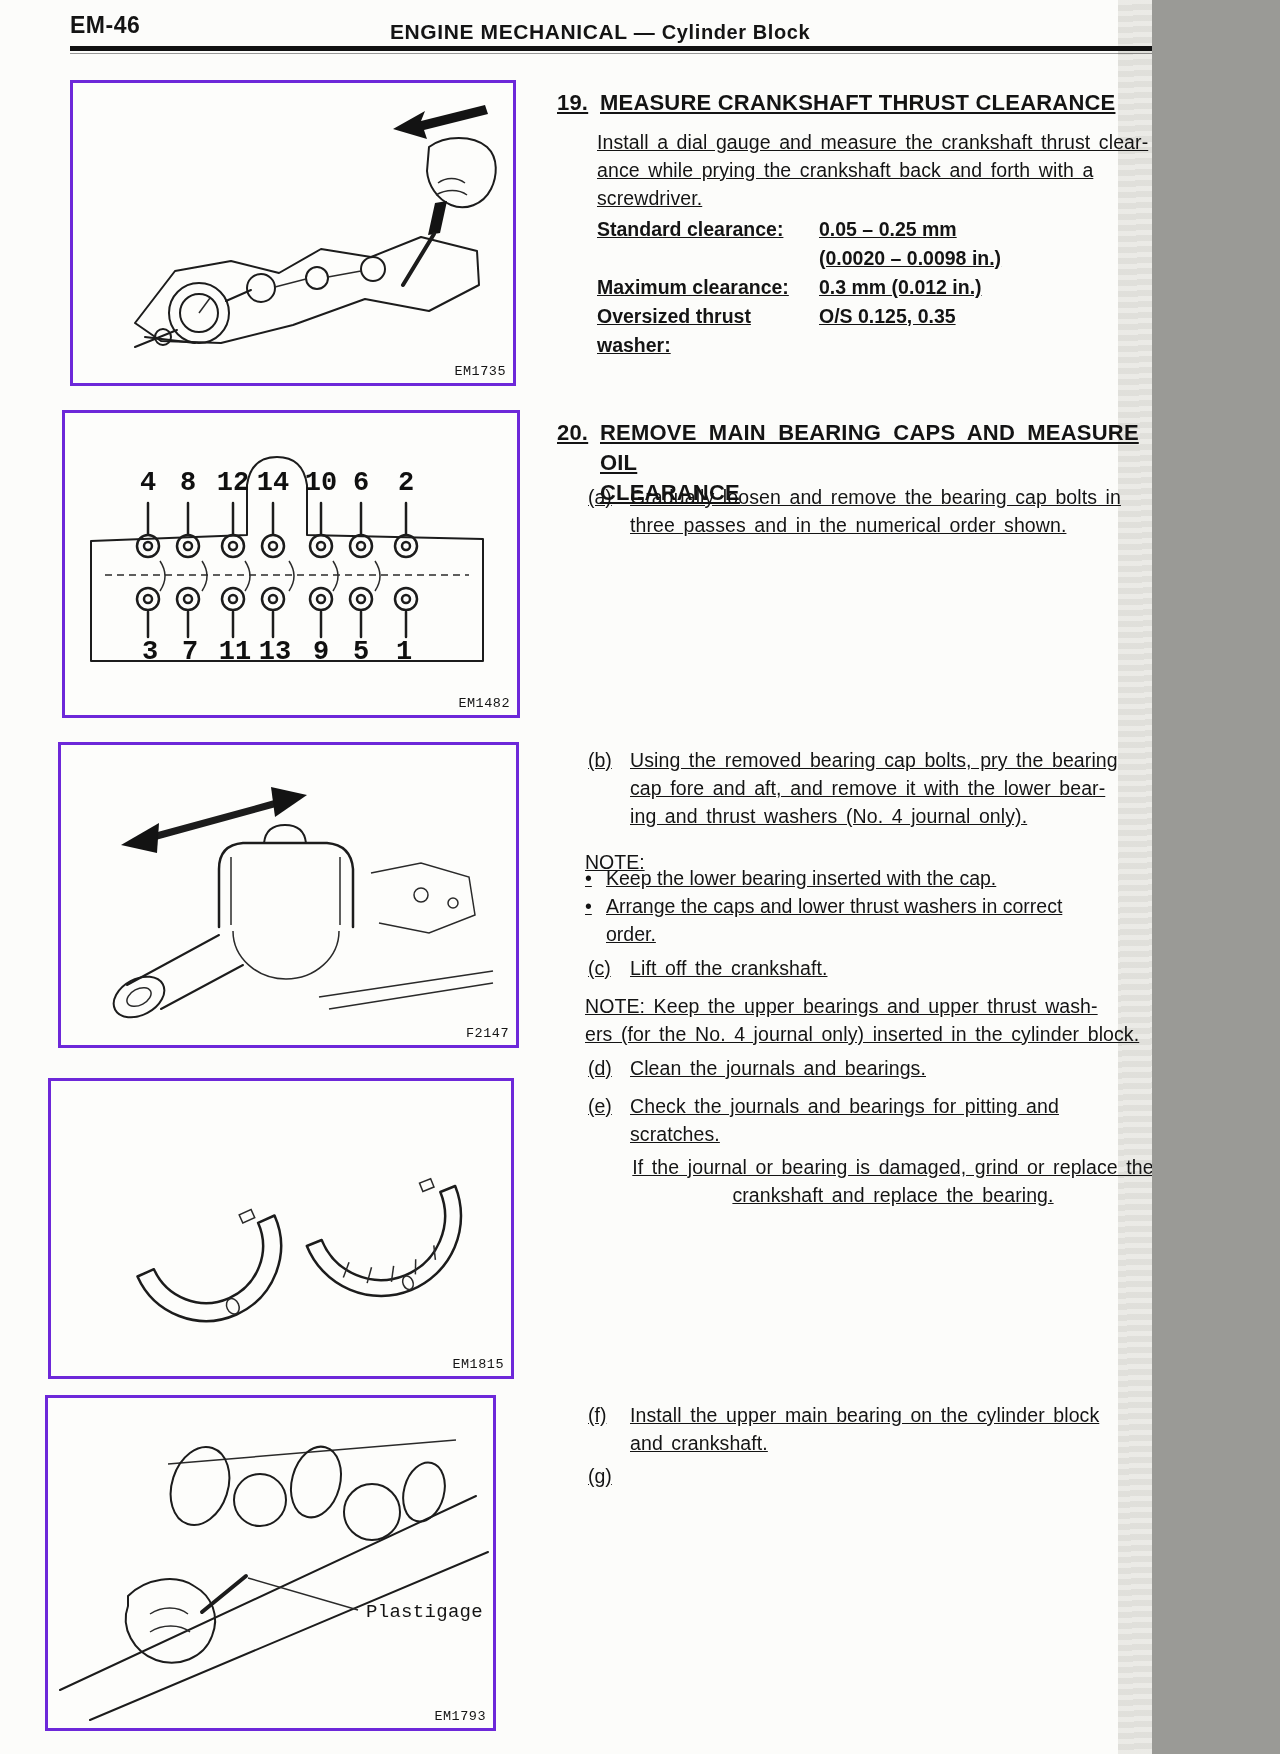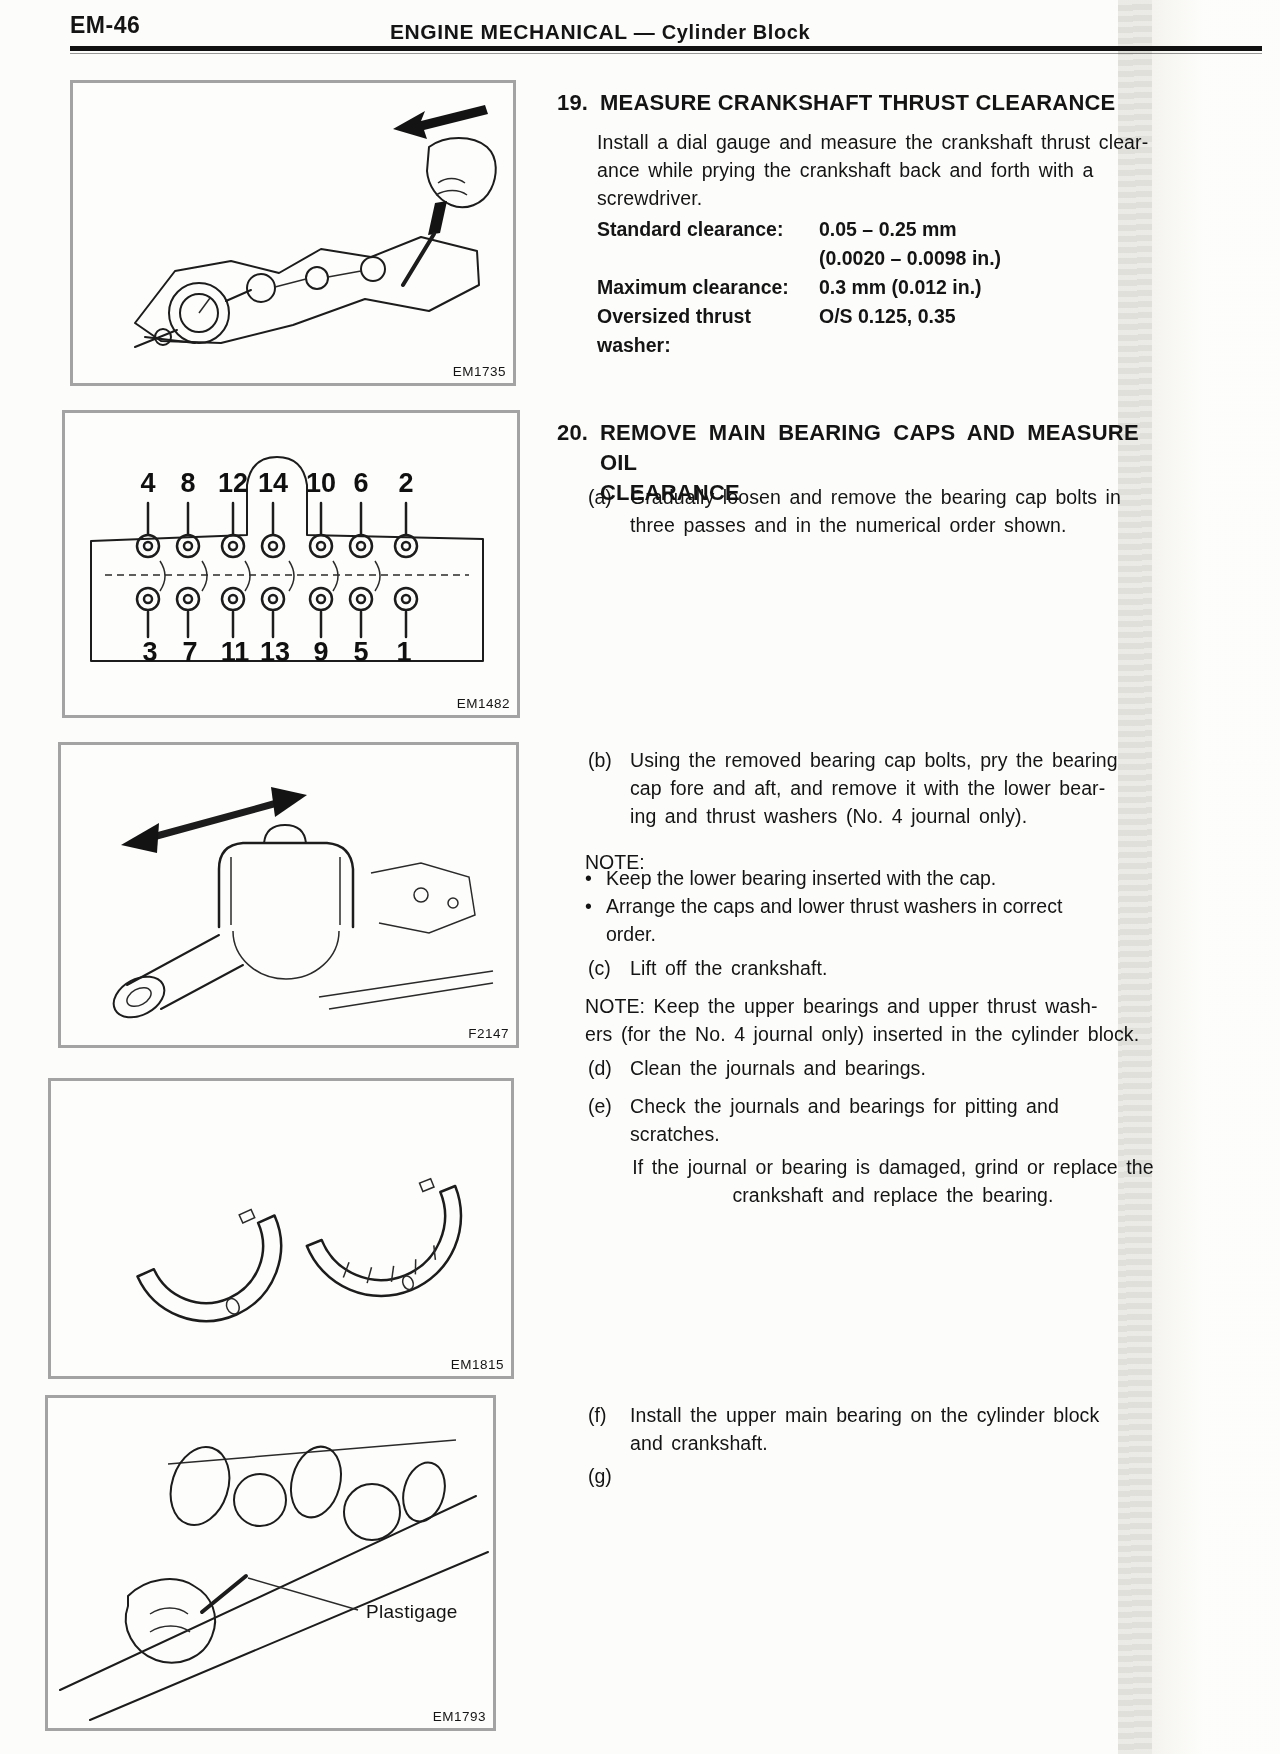--- a/index.html
+++ b/index.html
@@ -1,45 +1,45 @@
 <!DOCTYPE html>
 <html><head>
 <meta charset="utf-8">
 <style>
   html,body{margin:0;padding:0;background:#9a9a96;}
-  .page{position:relative;width:1280px;height:1754px;background:#fcfcfa;overflow:hidden;
+  .page{position:relative;width:1152px;height:1754px;background:#fcfcfa;overflow:hidden;
         font-family:"Liberation Sans","DejaVu Sans",sans-serif;color:#141414;}
   
   .gutter{position:absolute;left:1118px;top:0;width:34px;height:100%;
           background:repeating-linear-gradient(178deg,#dddcd6 0 5px,#c9c8c1 5px 11px);opacity:.55;}
   .edge-right{position:absolute;left:1152px;top:0;width:128px;height:100%;
           background:linear-gradient(90deg,#f2f1ec, #fdfdfb 40%);opacity:.8;}
 
   
   .hdr-code{position:absolute;left:70px;top:12px;font-size:23px;font-weight:bold;letter-spacing:.5px;}
   .hdr-title{position:absolute;left:390px;top:20px;font-size:21px;font-weight:bold;letter-spacing:.6px;white-space:nowrap;}
   .hdr-title .sub{font-size:20px;}
   .hdr-rule{position:absolute;left:70px;top:46px;width:1192px;height:5px;background:#111;}
   .hdr-rule2{position:absolute;left:70px;top:53px;width:1192px;height:1px;background:#333;opacity:.5;}
 
   
-  .figbox{position:absolute;border:3px solid #a3a3a3;background:#fdfdfb;}
+  .figbox{position:absolute;border:3px solid #6d28d9;background:#fdfdfb;font-family:Liberation Mono, monospace;}
   .figcode{position:absolute;right:7px;bottom:4px;font-size:13.5px;letter-spacing:.5px;color:#151515;}
   .figbox svg{position:absolute;left:0;top:0;}
   .sketch{stroke:#1c1c1c;fill:none;stroke-width:2;stroke-linecap:round;stroke-linejoin:round;}
   .sketch-thin{stroke:#2a2a2a;fill:none;stroke-width:1.5;}
   .solid{fill:#131313;stroke:none;}
 
   
   .boltnum{position:absolute;transform:translateX(-50%);font-size:27px;font-weight:bold;color:#101010;}
   .plastigage-label{position:absolute;font-size:19px;color:#131313;letter-spacing:.3px;}
 
   
   .col{position:absolute;left:557px;top:88px;width:616px;}
-  .blk{position:absolute;left:0;width:100%;}
+  .blk{position:absolute;left:0;width:100%;text-decoration:underline;}
   .sec-head{display:flex;font-weight:bold;font-size:22px;line-height:30px;letter-spacing:.2px;}
   .sec-num{width:43px;flex:none;}
   .sec-title{white-space:pre-line;}
   .wide{word-spacing:6px;}
   .para,.txt,.note,.spec-val,.spec-label,.bullet-text{font-size:19.5px;line-height:28px;white-space:pre-line;}
   .para,.txt,.note{word-spacing:3px;letter-spacing:.1px;}
   .indent40{margin-left:40px;}
   .indent28{margin-left:28px;}
   .step{display:flex;margin-left:31px;}
   .step-letter{width:42px;flex:none;font-size:19.5px;line-height:28px;}

